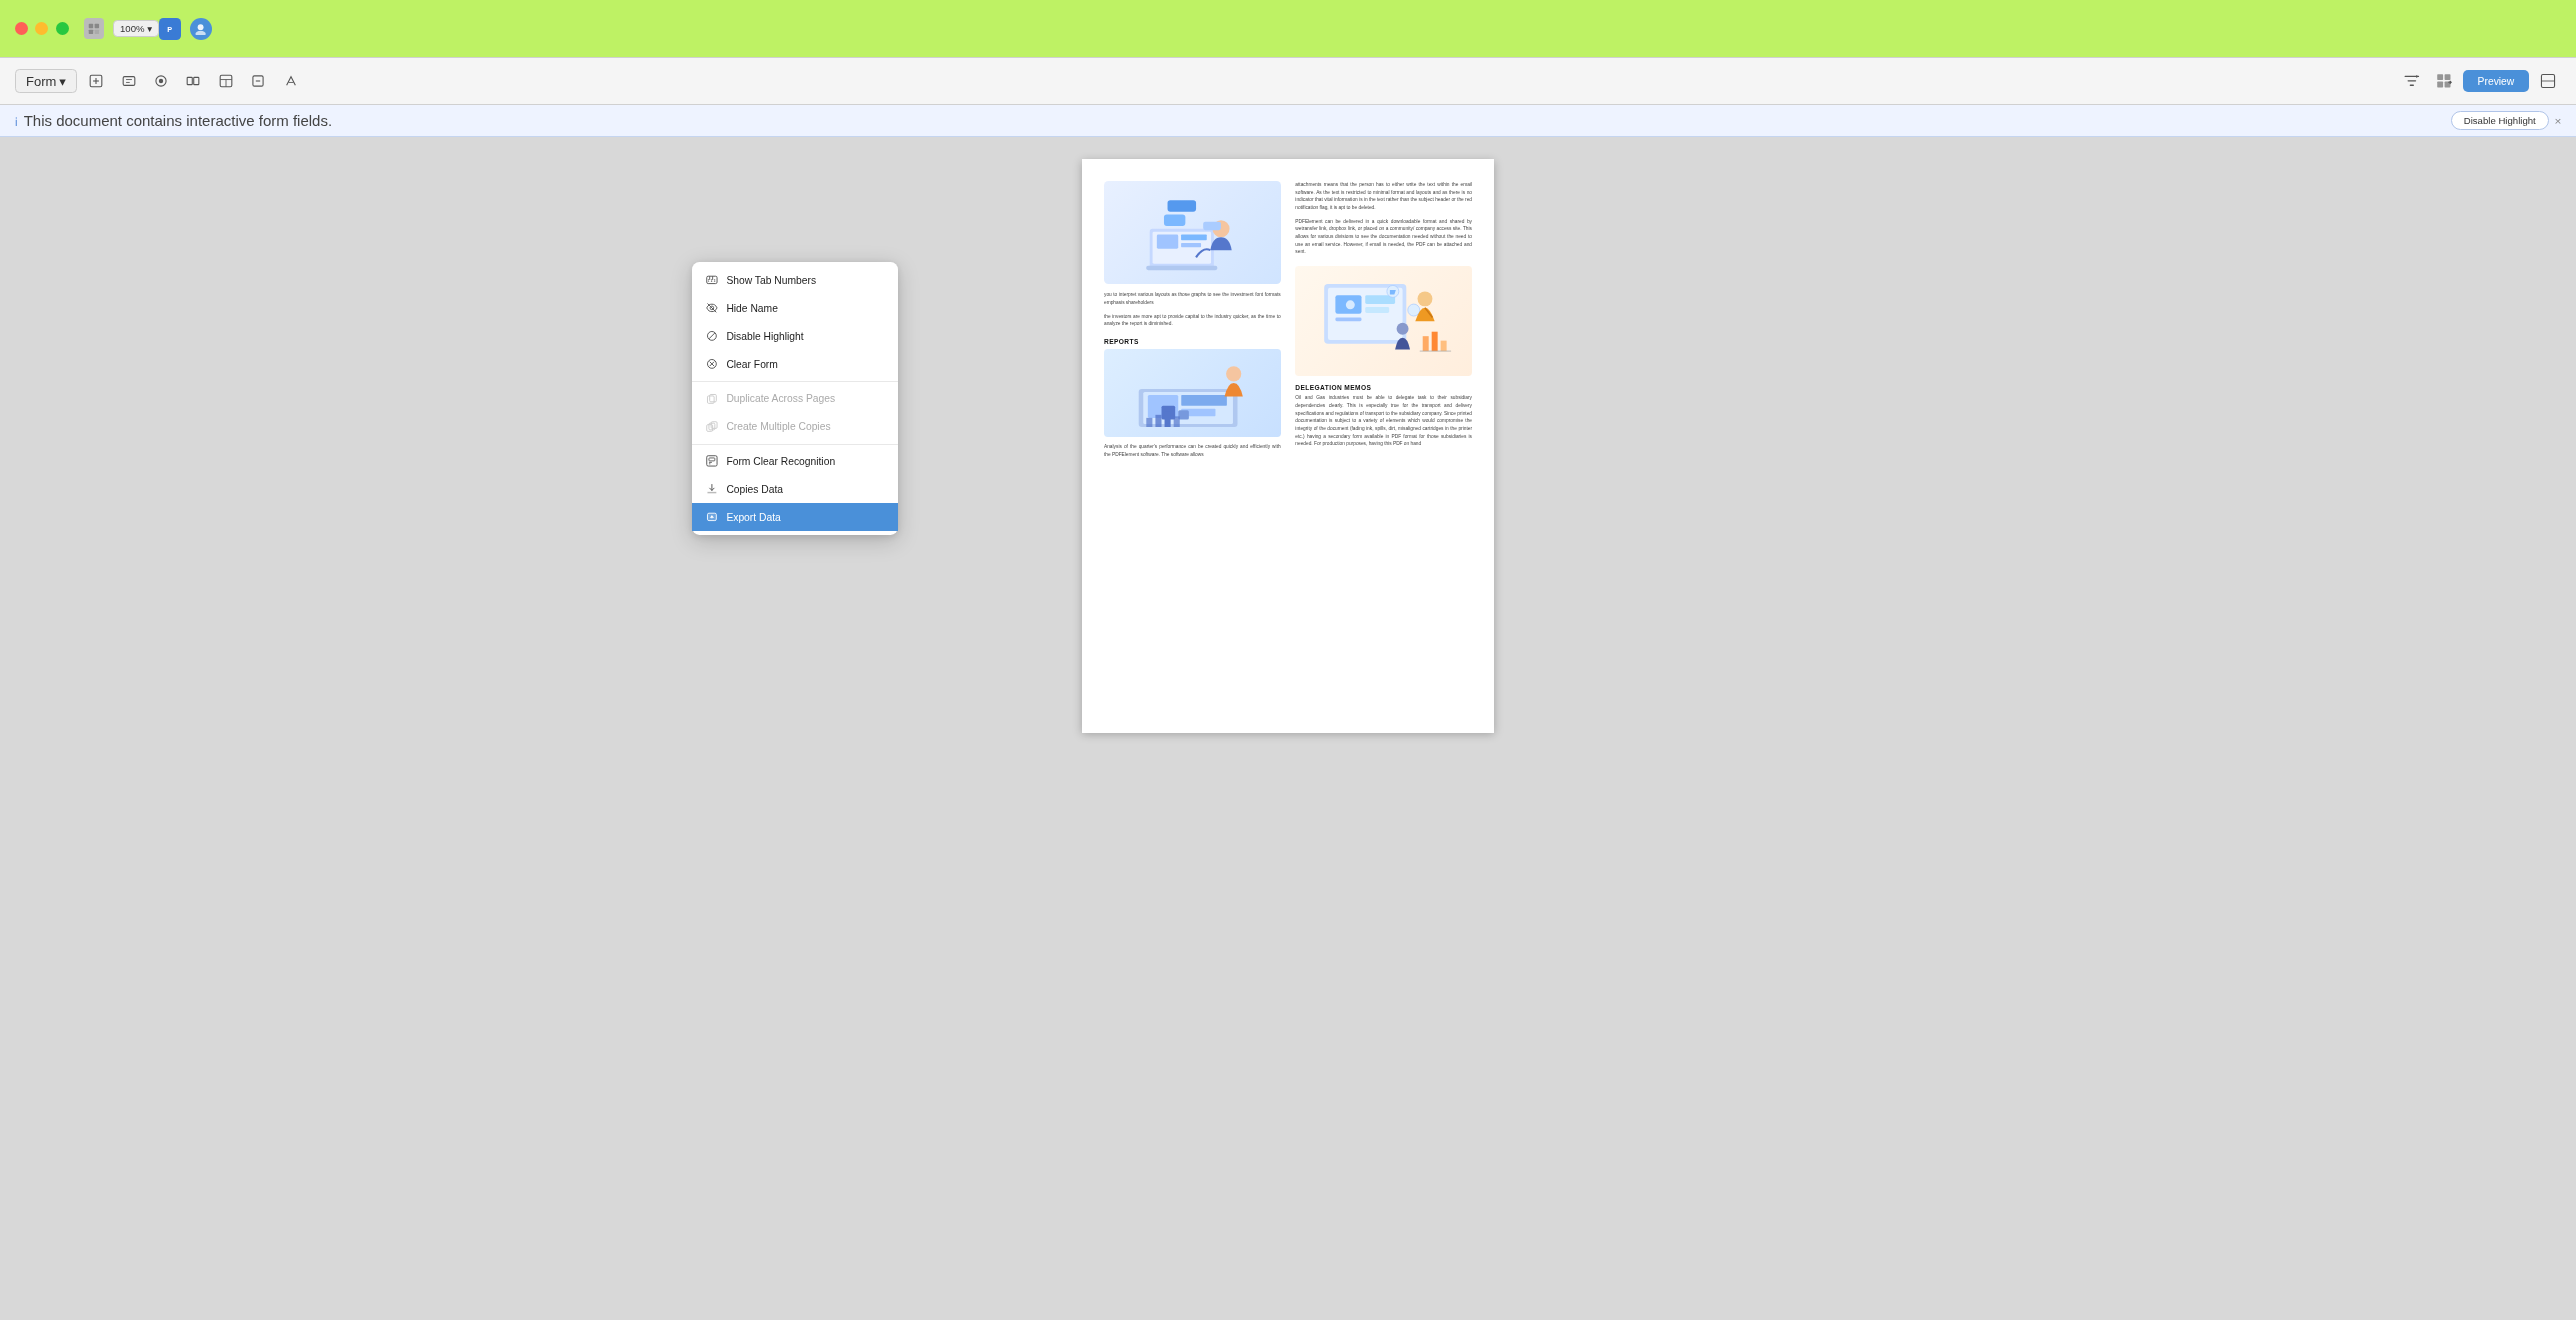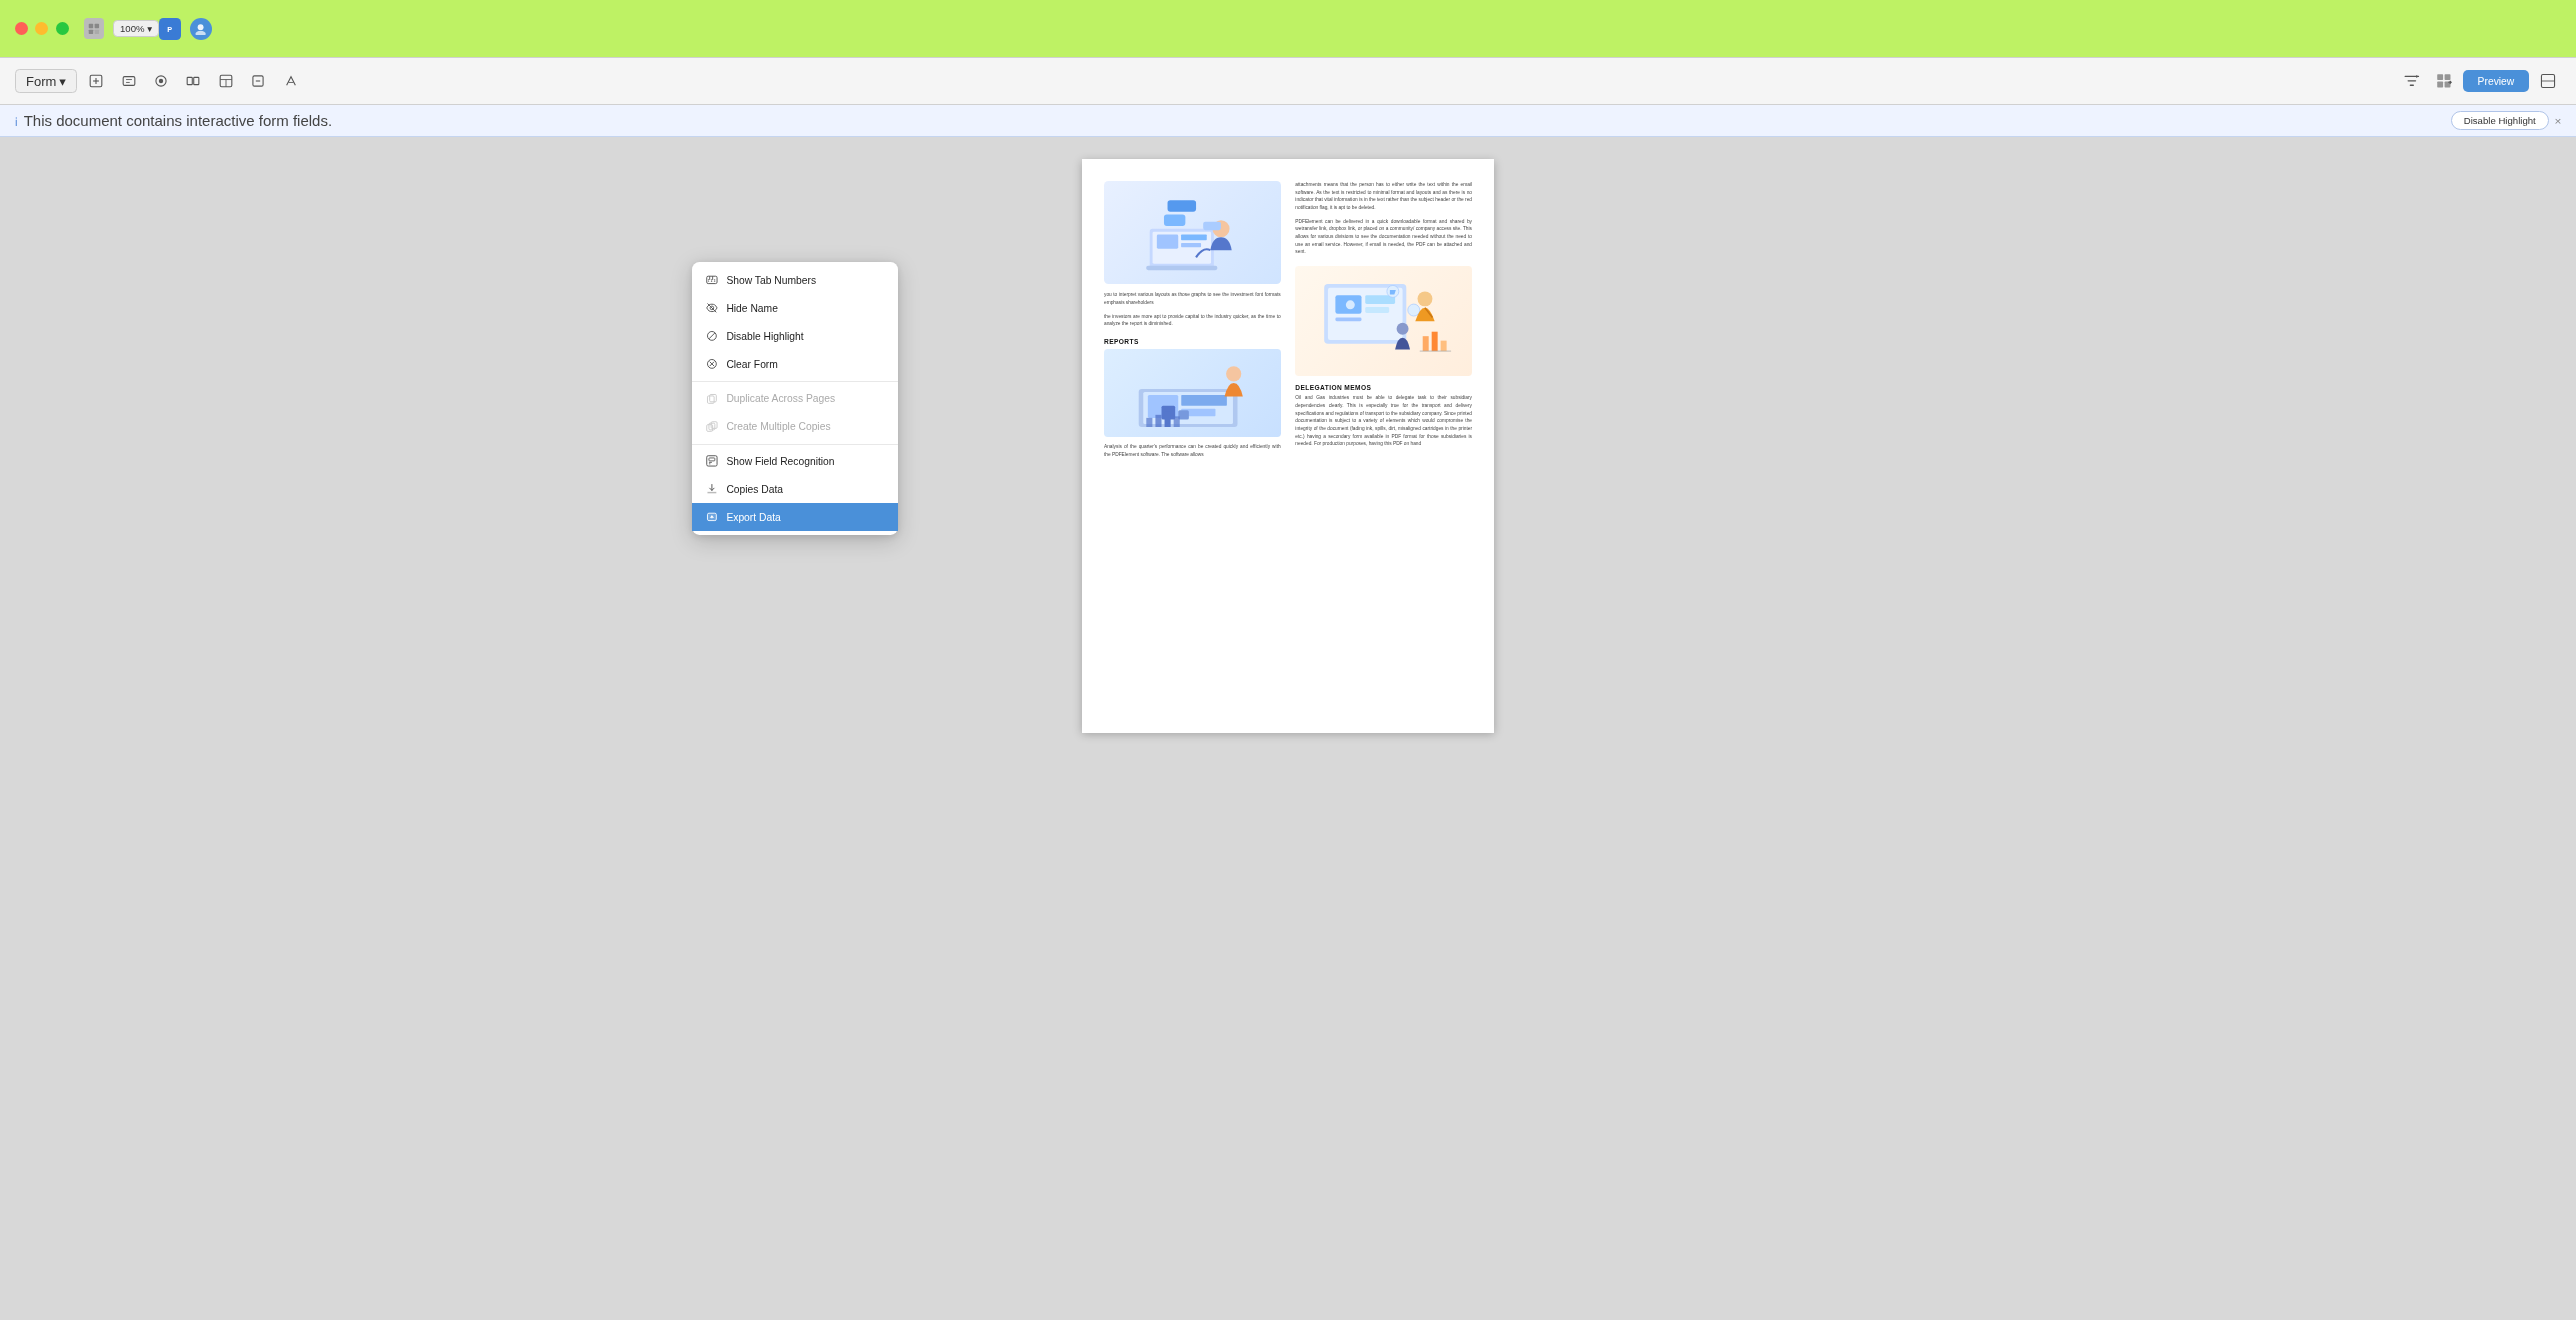--- a/index.html
+++ b/index.html
@@ -634,21 +634,21 @@
 
     <div class="menu-item">
       <span class="menu-icon">
         <svg width="11.8" height="11.8" viewBox="0 0 16 16" fill="none">
           <rect x="1" y="1" width="14" height="14" rx="2" stroke="#555" stroke-width="1.3"></rect>
           <rect x="4" y="4" width="8" height="4" rx="1" stroke="#555" stroke-width="1.2"></rect>
           <line x1="4" y1="10" x2="8" y2="10" stroke="#555" stroke-width="1.2"></line>
           <line x1="4" y1="12" x2="6" y2="12" stroke="#555" stroke-width="1.2"></line>
         </svg>
       </span>
-      <span>Show Field Recognition</span>
+      <span>Form Clear Recognition</span>
     </div>
 
     <div class="menu-item">
       <span class="menu-icon">
         <svg width="11.8" height="11.8" viewBox="0 0 16 16" fill="none">
           <path d="M8 2 L8 10 M5 7 L8 10 L11 7" stroke="#555" stroke-width="1.3" stroke-linecap="round" stroke-linejoin="round"></path>
           <path d="M2 12 L14 12 L14 14 L2 14 Z" fill="#555" opacity="0.4"></path>
         </svg>
       </span>
       <span>Copies Data</span>

